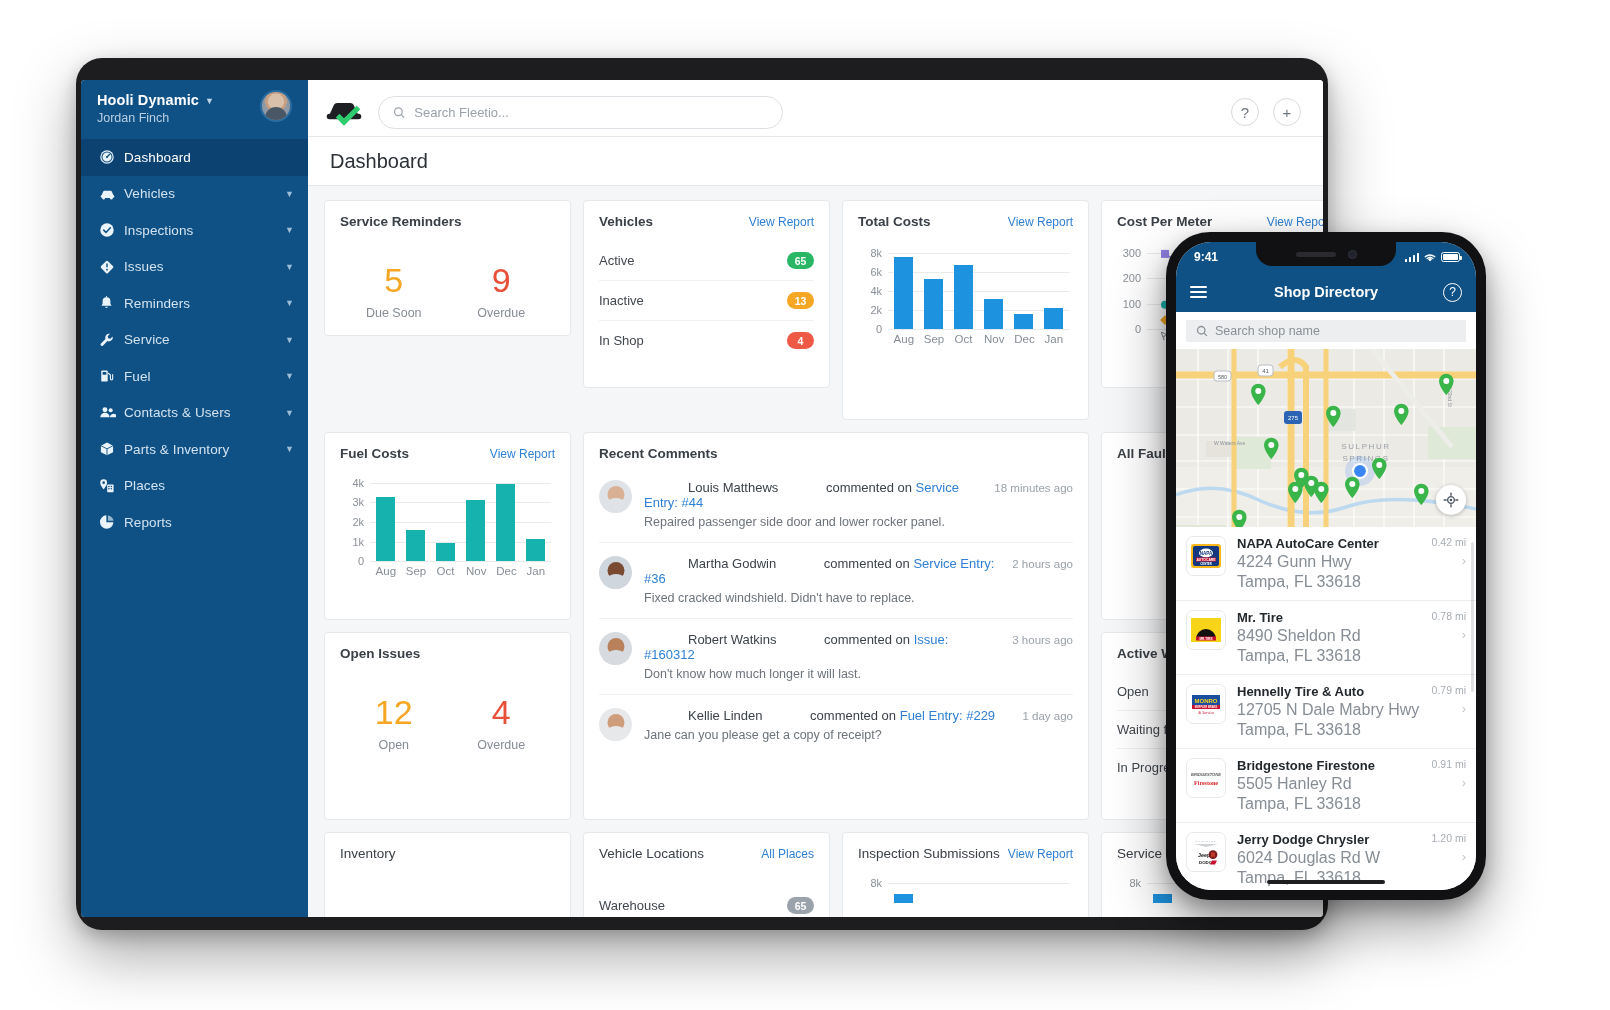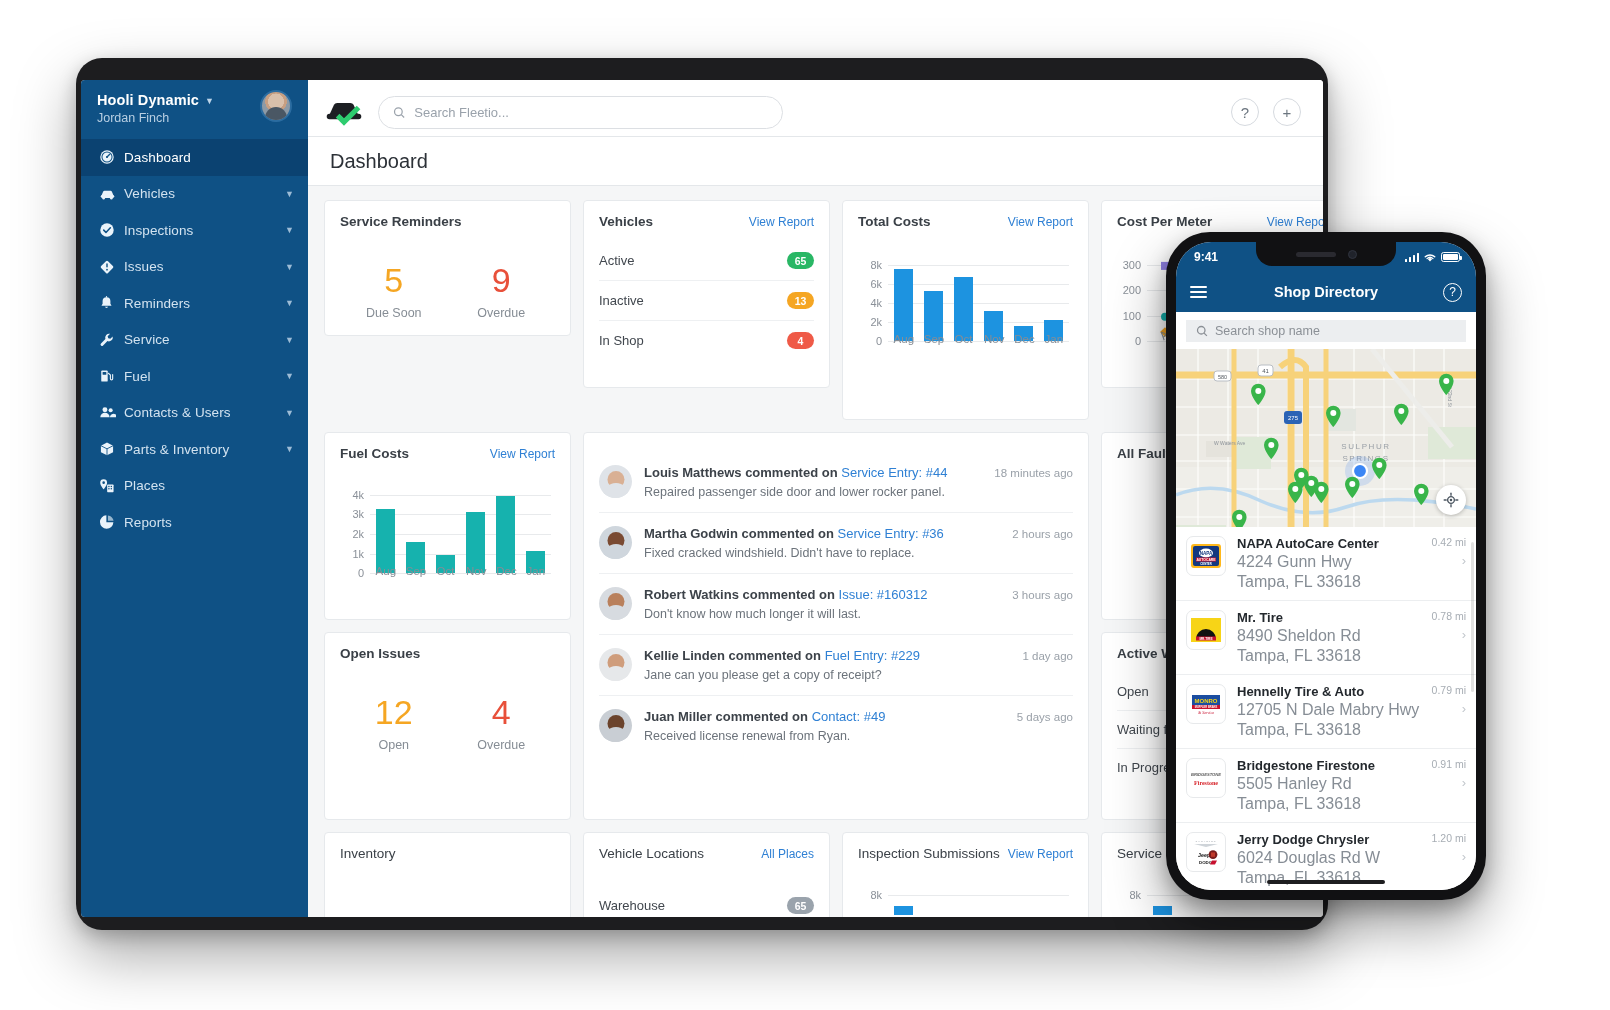--- a/index.html
+++ b/index.html
@@ -120,21 +120,21 @@
     font-size: 10.5px; font-weight: bold; display: inline-flex;
     align-items: center; justify-content: center; padding: 0 7px;
   }
   .pill.green { background: #29b765; }
   .pill.orange { background: #f5a623; }
   .pill.red { background: #ef5a47; }
   .pill.gray { background: #9aa3ac; }
 
   
   .chart { margin-top: 16px; position: relative; height: 104px; }
-  .chart-plot { position: absolute; left: 30px; right: 4px; top: 12px; height: 84px; }
+  .chart-plot { position: absolute; left: 30px; right: 4px; top: 0; height: 84px; }
   .gridline { position: absolute; left: 0; right: 0; height: 1px; background: #e8eaec; }
   .ytick { position: absolute; right: calc(100% + 6px); transform: translateY(-50%);
     font-size: 11px; color: #8a9098; white-space: nowrap; }
   .bars { position: absolute; left: 0; right: 0; bottom: 0; top: 0;
     display: flex; align-items: flex-end; justify-content: space-around; }
   .bar { width: 19px; }
   .bar.blue { background: #1d93e0; }
   .bar.teal { background: #16b2ae; }
   .xlabels { position: absolute; left: 30px; right: 4px; top: 88px;
     display: flex; justify-content: space-around; }
@@ -147,21 +147,21 @@
   }
   .cmt:last-child { border-bottom: none; }
   .cmt-av { width: 33px; height: 33px; border-radius: 50%; flex: none; overflow: hidden; position: relative; }
   .cmt-av .sk { position: absolute; left: 50%; top: 18%; width: 17px; height: 17px;
     transform: translateX(-50%); border-radius: 50%; }
   .cmt-av .bd { position: absolute; left: 50%; top: 56%; width: 26px; height: 22px;
     transform: translateX(-50%); border-radius: 13px 13px 0 0; }
   .cmt-body { flex: 1; min-width: 0; }
   .cmt-top { display: flex; align-items: baseline; justify-content: space-between; gap: 10px; }
   .cmt-head { font-size: 13px; color: #3c4249; }
-  .cmt-head b { font-weight: bold; }
+  .cmt-head b { font-weight: normal; margin-left: 44px; }
   .cmt-link { color: #2f80d4; }
   .cmt-time { font-size: 11.5px; color: #9aa1a9; white-space: nowrap; flex: none; }
   .cmt-text { font-size: 12.5px; color: #6c737b; margin-top: 5px; }
 
   
   .lchart { margin-top: 16px; position: relative; height: 104px; }
 
   
   .phone {
     position: absolute; left: 1166px; top: 232px; width: 320px; height: 668px;
@@ -554,20 +554,23 @@
                   <span>Sep</span>
                   <span>Oct</span>
                   <span>Nov</span>
                   <span>Dec</span>
                   <span>Jan</span>
                 </div>
               </div>
         </div>
 
         <div class="card comments" style="grid-row: span 2; height:388px">
+          <div class="card-head">
+            <div class="card-title">Recent Comments</div>
+          </div>
           <div style="margin-top:6px" id="comments-list">
                 <div class="cmt">
                   <div class="cmt-av" style="background:#dfe3e8">
                     <span class="sk" style="background:#d9b094"></span>
                     <span class="bd" style="background:#dfe3e8"></span>
                   </div>
                   <div class="cmt-body">
                     <div class="cmt-top">
                       <div class="cmt-head"><b>Louis Matthews</b> <b>commented on</b> <span class="cmt-link">Service Entry: #44</span></div>
                       <div class="cmt-time">18 minutes ago</div>
@@ -605,33 +608,20 @@
                   <div class="cmt-av" style="background:#e6e8ea">
                     <span class="sk" style="background:#cf9d7c"></span>
                     <span class="bd" style="background:#e6e8ea"></span>
                   </div>
                   <div class="cmt-body">
                     <div class="cmt-top">
                       <div class="cmt-head"><b>Kellie Linden</b> <b>commented on</b> <span class="cmt-link">Fuel Entry: #229</span></div>
                       <div class="cmt-time">1 day ago</div>
                     </div>
                     <div class="cmt-text">Jane can you please get a copy of receipt?</div>
-                  </div>
-                </div>
-                <div class="cmt">
-                  <div class="cmt-av" style="background:#c9ced4">
-                    <span class="sk" style="background:#6b432c"></span>
-                    <span class="bd" style="background:#c9ced4"></span>
-                  </div>
-                  <div class="cmt-body">
-                    <div class="cmt-top">
-                      <div class="cmt-head"><b>Juan Miller</b> <b>commented on</b> <span class="cmt-link">Contact: #49</span></div>
-                      <div class="cmt-time">5 days ago</div>
-                    </div>
-                    <div class="cmt-text">Received license renewal from Ryan.</div>
                   </div>
                 </div>
               </div>
         </div>
 
         <div class="card" style="height:188px">
           <div class="card-head">
             <div class="card-title">All Faults</div>
           </div>
           <div class="kpi-row" style="margin-top:42px">

